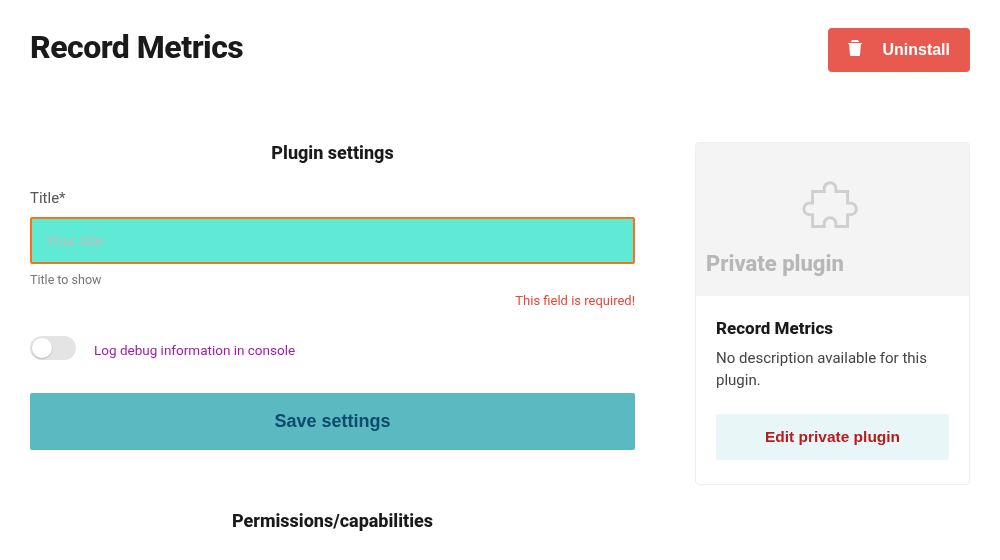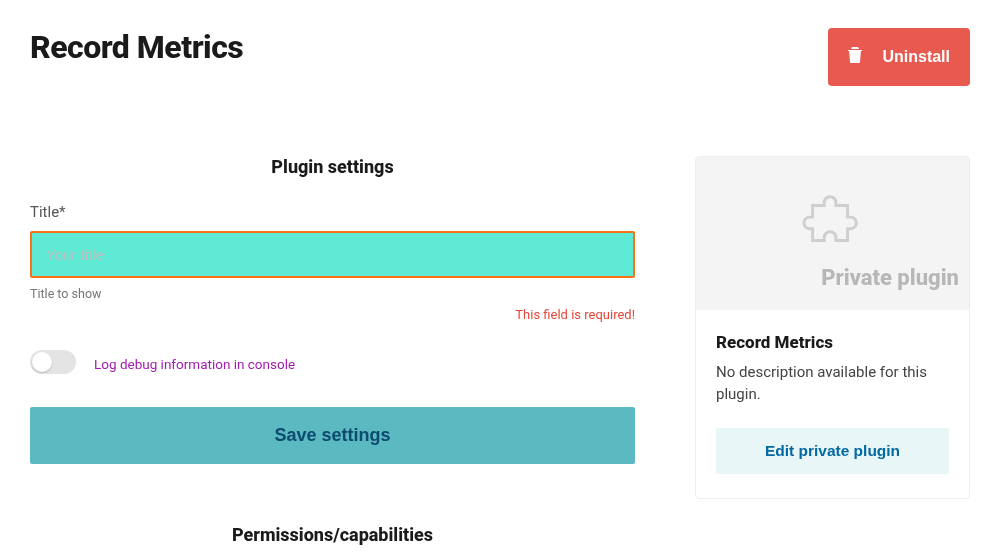--- a/index.html
+++ b/index.html
@@ -1,47 +1,47 @@
 <!DOCTYPE html>
 <html><head>
 <meta charset="utf-8">
 <style>
   * { box-sizing: border-box; margin: 0; padding: 0; }
   html, body { width: 1000px; height: 560px; font-family: -apple-system, BlinkMacSystemFont, "Segoe UI", Roboto, Helvetica, Arial, sans-serif; background: #fff; color: #1a1a1a; }
   .page { padding: 28px 30px 0 30px; }
   .header { display: flex; justify-content: space-between; align-items: flex-start; }
   .page-title { font-size: 32px; font-weight: 800; letter-spacing: -0.5px; }
-  .uninstall-btn { background: #e85a4f; color: #fff; border: none; border-radius: 4px; padding: 19px 20px; font-size: 16px; font-weight: 700; display: inline-flex; align-items: center; gap: 20px; cursor: pointer; }
+  .uninstall-btn { background: #e85a4f; color: #fff; border: none; border-radius: 4px; padding: 12px 20px; font-size: 16px; font-weight: 700; display: inline-flex; align-items: center; gap: 20px; cursor: pointer; }
   .uninstall-btn svg { width: 14px; height: 16px; fill: #fff; }
   .body { display: flex; gap: 60px; margin-top: 70px; }
   .left { flex: 1; }
   .right { width: 275px; }
   .section-heading { display: flex; align-items: center; font-size: 18px; font-weight: 800; margin-bottom: 26px; flex-direction: column; }
   .section-heading .line { flex: 1; height: 1px; background: #e9e9e9; margin-left: 12px; }
   .field-label { font-size: 15px; color: #555; margin-bottom: 10px; }
   .text-input { width: 100%; border: 2px solid #f97316; border-radius: 2px; padding: 13px 14px; font-size: 15px; color: #333; background: #5eead4; }
   .text-input::placeholder { color: #bfbfbf; }
   .helper { font-size: 12.5px; color: #777; margin-top: 8px; }
   .error { font-size: 13px; color: #e4483b; margin-top: 6px; text-align: right; }
   .toggle-row { display: flex; align-items: flex-start; gap: 18px; margin-top: 28px; }
   .toggle { position: relative; width: 46px; height: 24px; background: #e4e4e4; border-radius: 12px; cursor: pointer; flex-shrink: 0; }
   .toggle .knob { position: absolute; top: 2px; left: 2px; width: 20px; height: 20px; background: #fff; border-radius: 50%; box-shadow: 0 1px 2px rgba(0,0,0,0.2); }
   .toggle-text .t-label { font-size: 15.5px; color: #222; }
   .toggle-text .t-help { font-size: 13.5px; color: #a21caf; margin-top: 6px; }
   .save-btn { margin-top: 33px; width: 100%; background: #5bb9c2; color: #0c4a6e; border: none; border-radius: 2px; padding: 18px 0; font-size: 18px; font-weight: 700; cursor: pointer; }
   .second-section { margin-top: 60px; }
   .card { border: 1px solid #eee; border-radius: 4px; overflow: hidden; }
-  .card-top { background: #f4f4f4; text-align: right; padding: 28px 10px 20px 10px; }
+  .card-top { background: #f4f4f4; text-align: left; padding: 28px 10px 20px 10px; }
   .puzzle { width: 70px; height: 70px; margin: 0 auto 10px auto; }
   .puzzle svg { width: 100%; height: 100%; stroke: #cfcfcf; fill: none; stroke-width: 2; }
   .card-top-label { font-size: 22px; font-weight: 800; color: #b7b7b7; }
   .card-body { padding: 22px 20px 24px 20px; }
   .card-title { font-size: 17px; font-weight: 800; margin-bottom: 10px; }
   .card-desc { font-size: 15px; color: #444; line-height: 1.45; margin-bottom: 22px; }
-  .edit-btn { width: 100%; background: #e9f6f8; color: #0369a1; border: none; border-radius: 2px; padding: 14px 12px; font-size: 15.5px; font-weight: 700; cursor: pointer; }
+  .edit-btn { width: 100%; background: #e9f6f8; color: #b91c1c; border: none; border-radius: 2px; padding: 14px 12px; font-size: 15.5px; font-weight: 700; cursor: pointer; }
 </style>
 </head>
 <body>
 
 <div class="page">
   <div class="header">
     <h1 class="page-title">Record Metrics</h1>
     <button class="uninstall-btn">
       <span>
         <svg viewBox="0 0 14 16">

